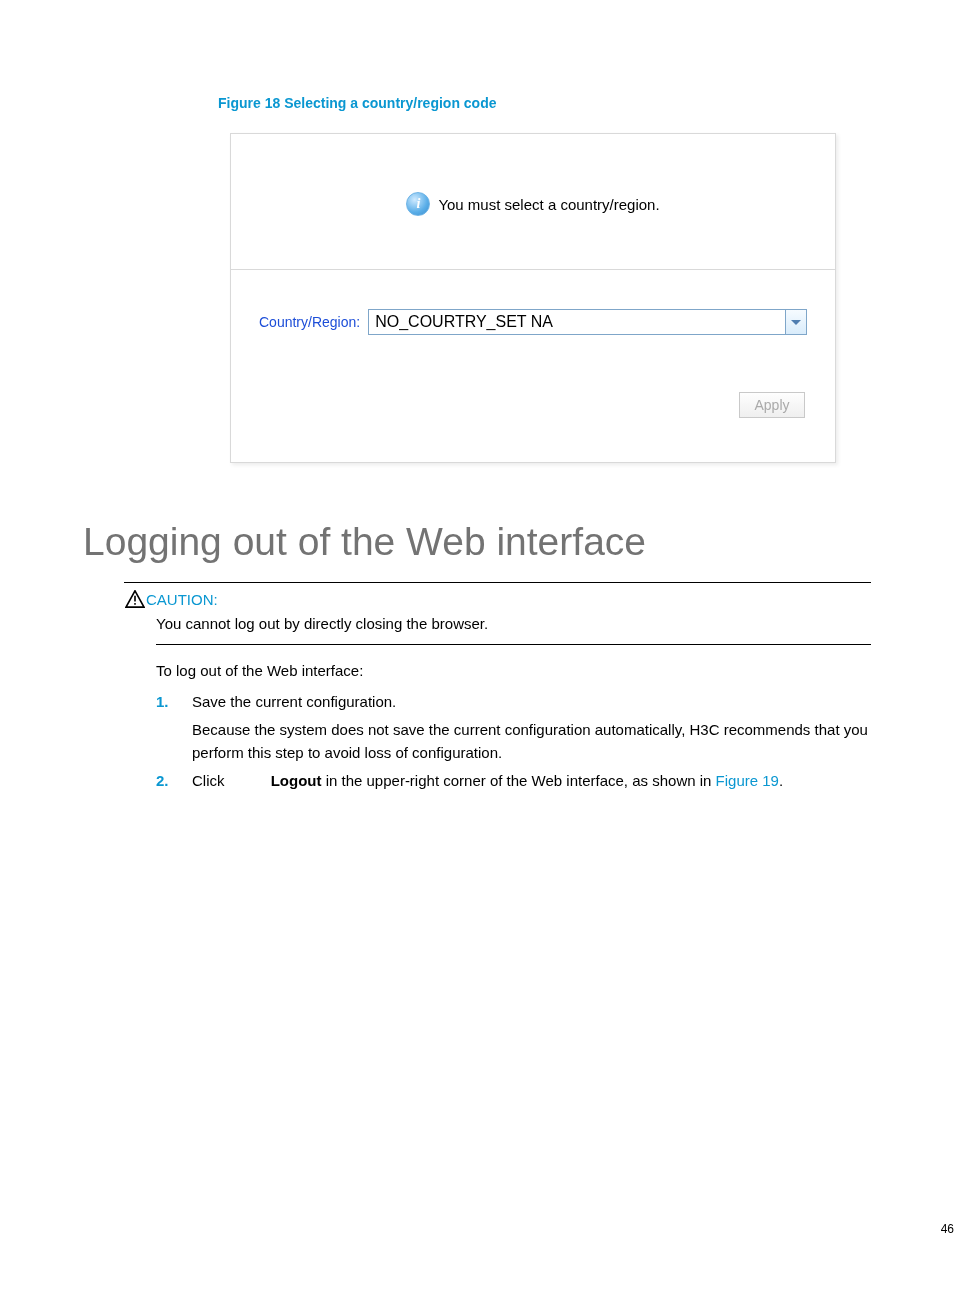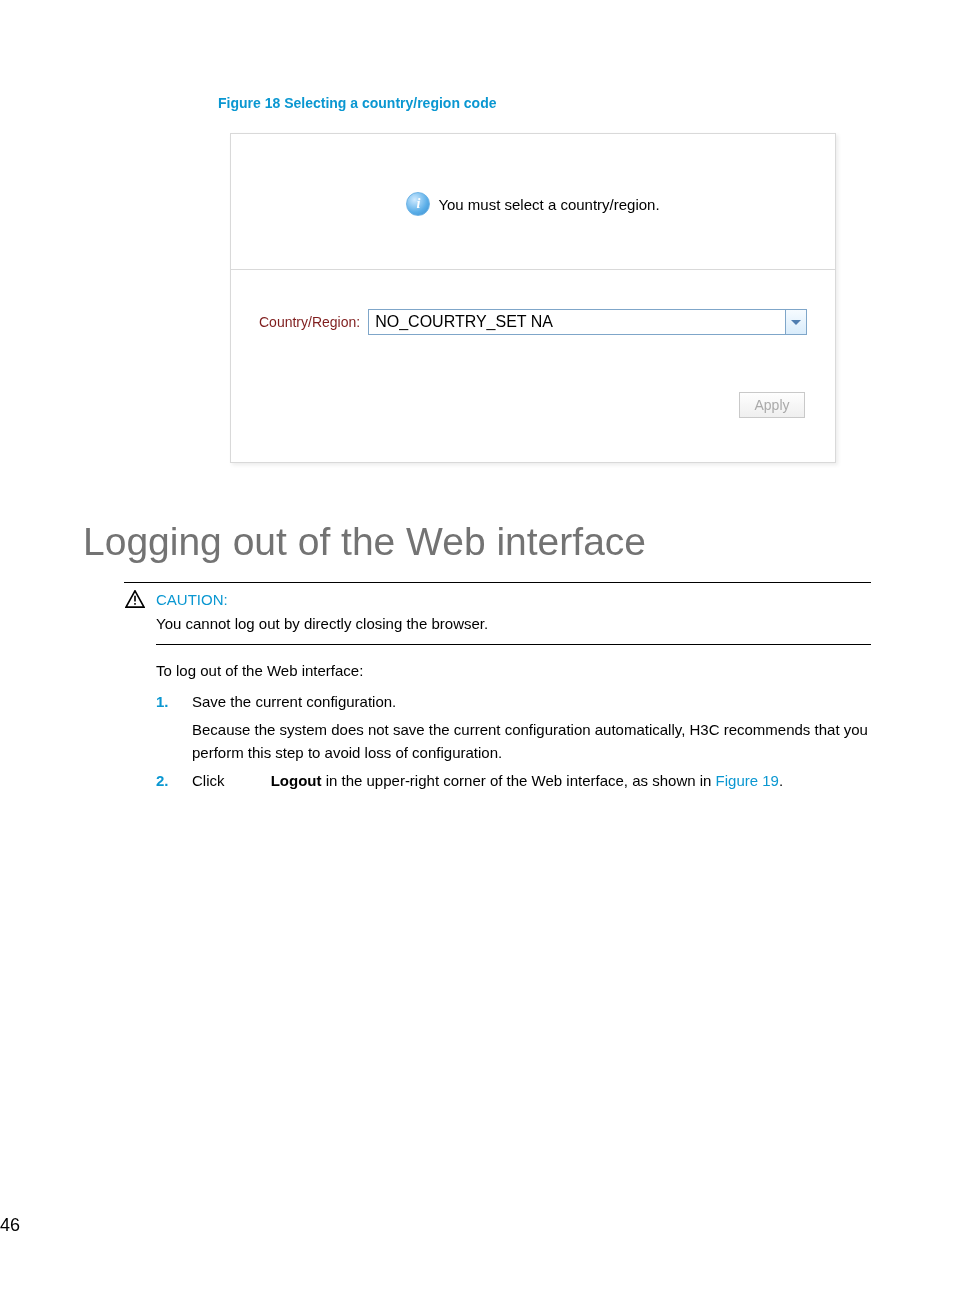--- a/index.html
+++ b/index.html
@@ -75,21 +75,21 @@
     position: absolute;
     top: 175px;
     left: 28px;
     right: 28px;
     display: flex;
     align-items: center;
     gap: 8px;
   }
   .field-label {
     font-size: 14px;
-    color: #7f1d1d;
+    color: #1d4ed8;
     white-space: nowrap;
   }
   .select-wrap {
     flex: 1;
     display: flex;
     height: 26px;
   }
   .select-box {
     flex: 1;
     border: 1px solid #7fa6c9;
@@ -138,21 +138,20 @@
   .caution-block {
     position: absolute;
     left: 124px;
     right: 83px;
     top: 582px;
     border-top: 1px solid #000;
   }
   .caution-row1 {
     display: flex;
     align-items: center;
-    gap: 10px;
     padding-top: 6px;
   }
   .triangle-icon {
     width: 22px; height: 20px;
     display: flex; align-items: center; justify-content: center;
   }
   .triangle-icon svg { width: 20px; height: 18px; }
   .caution-label {
     color: #0a97d1;
     font-size: 15px;
@@ -177,22 +176,22 @@
   .list-item { display: flex; gap: 18px; margin-bottom: 6px; }
   .list-num { color: #0a97d1; font-weight: bold; min-width: 18px; }
   .list-body { flex: 1; }
   .list-body .sub { margin-top: 6px; }
   .inline-bold { font-weight: bold; margin-left: 42px; }
   .inline-link { color: #0a97d1; }
   .page-number {
     position: absolute;
     left: 0; right: 0;
     bottom: 60px;
-    text-align: left;
-    font-size: 18px;
+    text-align: right;
+    font-size: 12px;
     color: #000;
   }
 </style>
 </head>
 <body>
 
 <div class="page">
 
   <div class="figure-caption">Figure 18 Selecting a country/region code</div>
 

